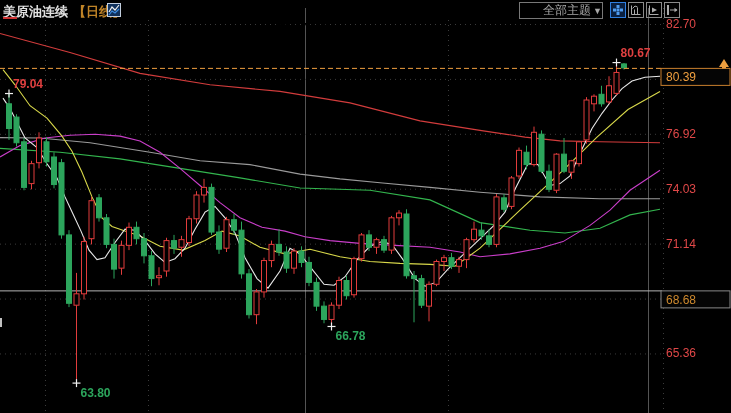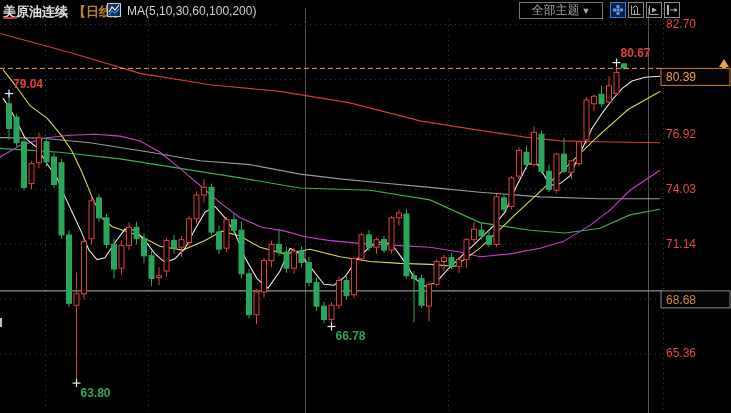--- a/index.html
+++ b/index.html
@@ -10,21 +10,21 @@
   .hdr span{position:absolute;white-space:nowrap;}
   .title{left:3px;top:3px;font-size:13px;font-weight:bold;color:#e2e2e2;}
   .title-underline{position:absolute;left:3px;top:17px;width:14px;height:2px;background:#cf3232;}
   .period{left:73px;top:3px;font-size:13px;font-weight:bold;color:#c08427;}
   .chart-ico{position:absolute;left:107px;top:3px;}
   .formula{left:127px;top:4px;font-size:12px;color:#cfcfcf;}
   .ma5{left:272px;top:4px;font-size:12px;margin-top:17px;}
   .ma10{left:342px;top:4px;font-size:12px;}
   .ma30{left:419px;top:4px;font-size:12px;}
   .theme-btn{position:absolute;left:519px;top:2px;width:82px;height:15px;border:1px solid #787878;
-     color:#a8a8a8;font-size:12px;line-height:15px;text-align:center;background:#000;cursor:pointer;}
+     color:#a8a8a8;font-size:12px;line-height:15px;text-align:right;background:#000;cursor:pointer;}
   .theme-btn .arr{font-size:9px;position:relative;top:-1px;margin-left:2px;}
   .tool{position:absolute;top:2px;width:16px;height:16px;cursor:pointer;}
   svg text{font-family:"Liberation Sans",sans-serif;}
 </style>
 </head>
 <body>
 
 <div id="app">
 
   <svg id="chart" width="731" height="413">
@@ -427,21 +427,20 @@
     <span class="period">【日线】</span>
 
     <span class="chart-ico">
       <svg width="14" height="14">
         <rect x="0.5" y="0.5" width="13" height="13" fill="#10315c" stroke="#c2cede"></rect>
         <polyline points="2,9 5,4 8,7 12,2" fill="none" stroke="#f0f0f0" stroke-width="1.2"></polyline>
         <polyline points="2,12 5,8 8,10 12,6" fill="none" stroke="#3f8de0" stroke-width="1.2"></polyline>
       </svg>
     </span>
 
-    <span class="formula">MA(5,10,30,60,100,200)</span>
     <span class="ma5">MA5:70.93</span>
     <span class="ma10">MA10:71.83</span>
     <span class="ma30">MA30</span>
 
     <div class="theme-btn">
       <span style="position:static">全部主题</span><span class="arr" style="position:static">▼</span>
     </div>
 
     <span class="tool" style="left:610px">
       <svg width="16" height="16">

